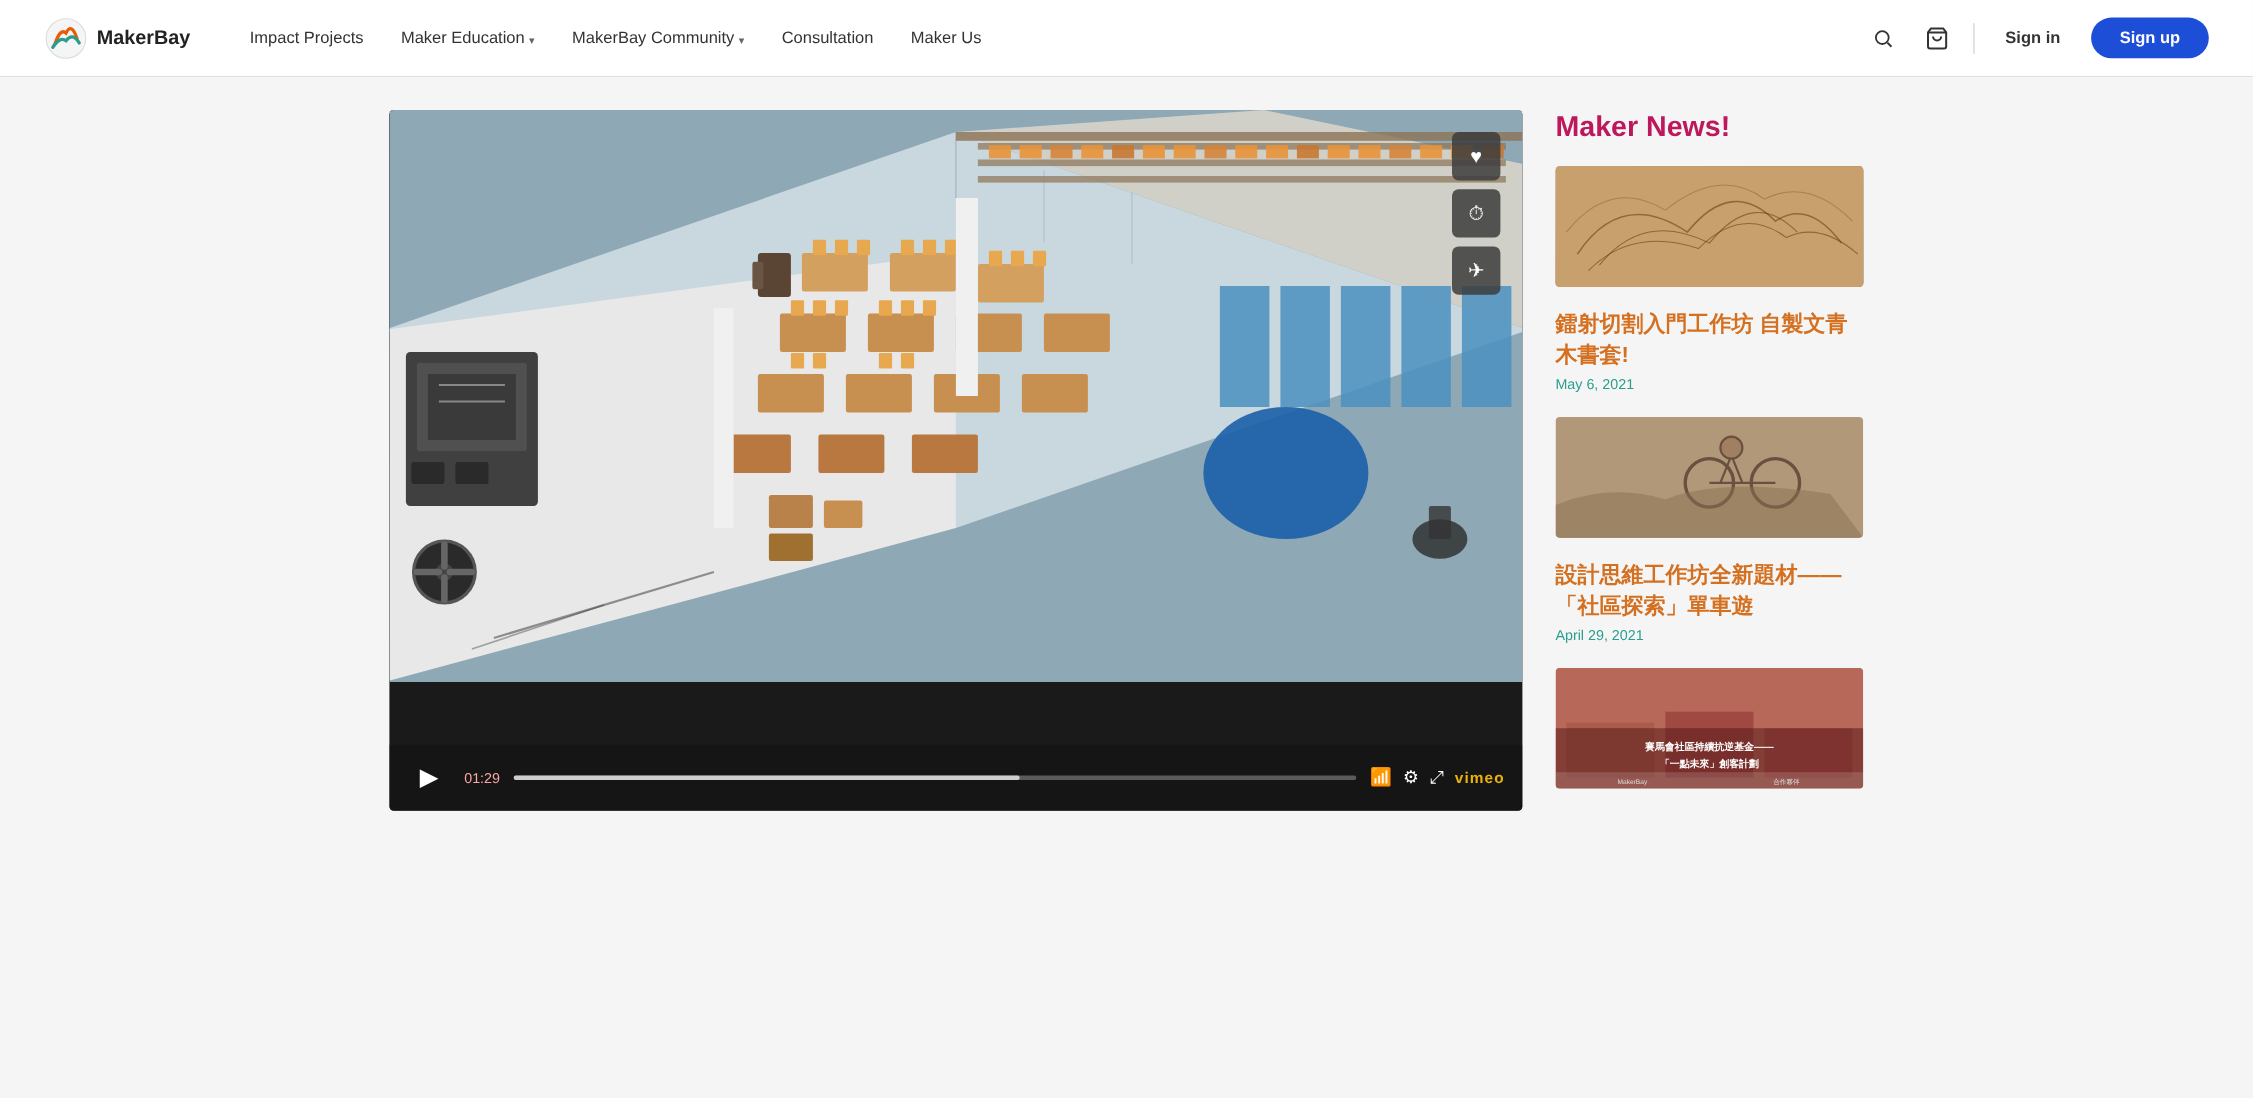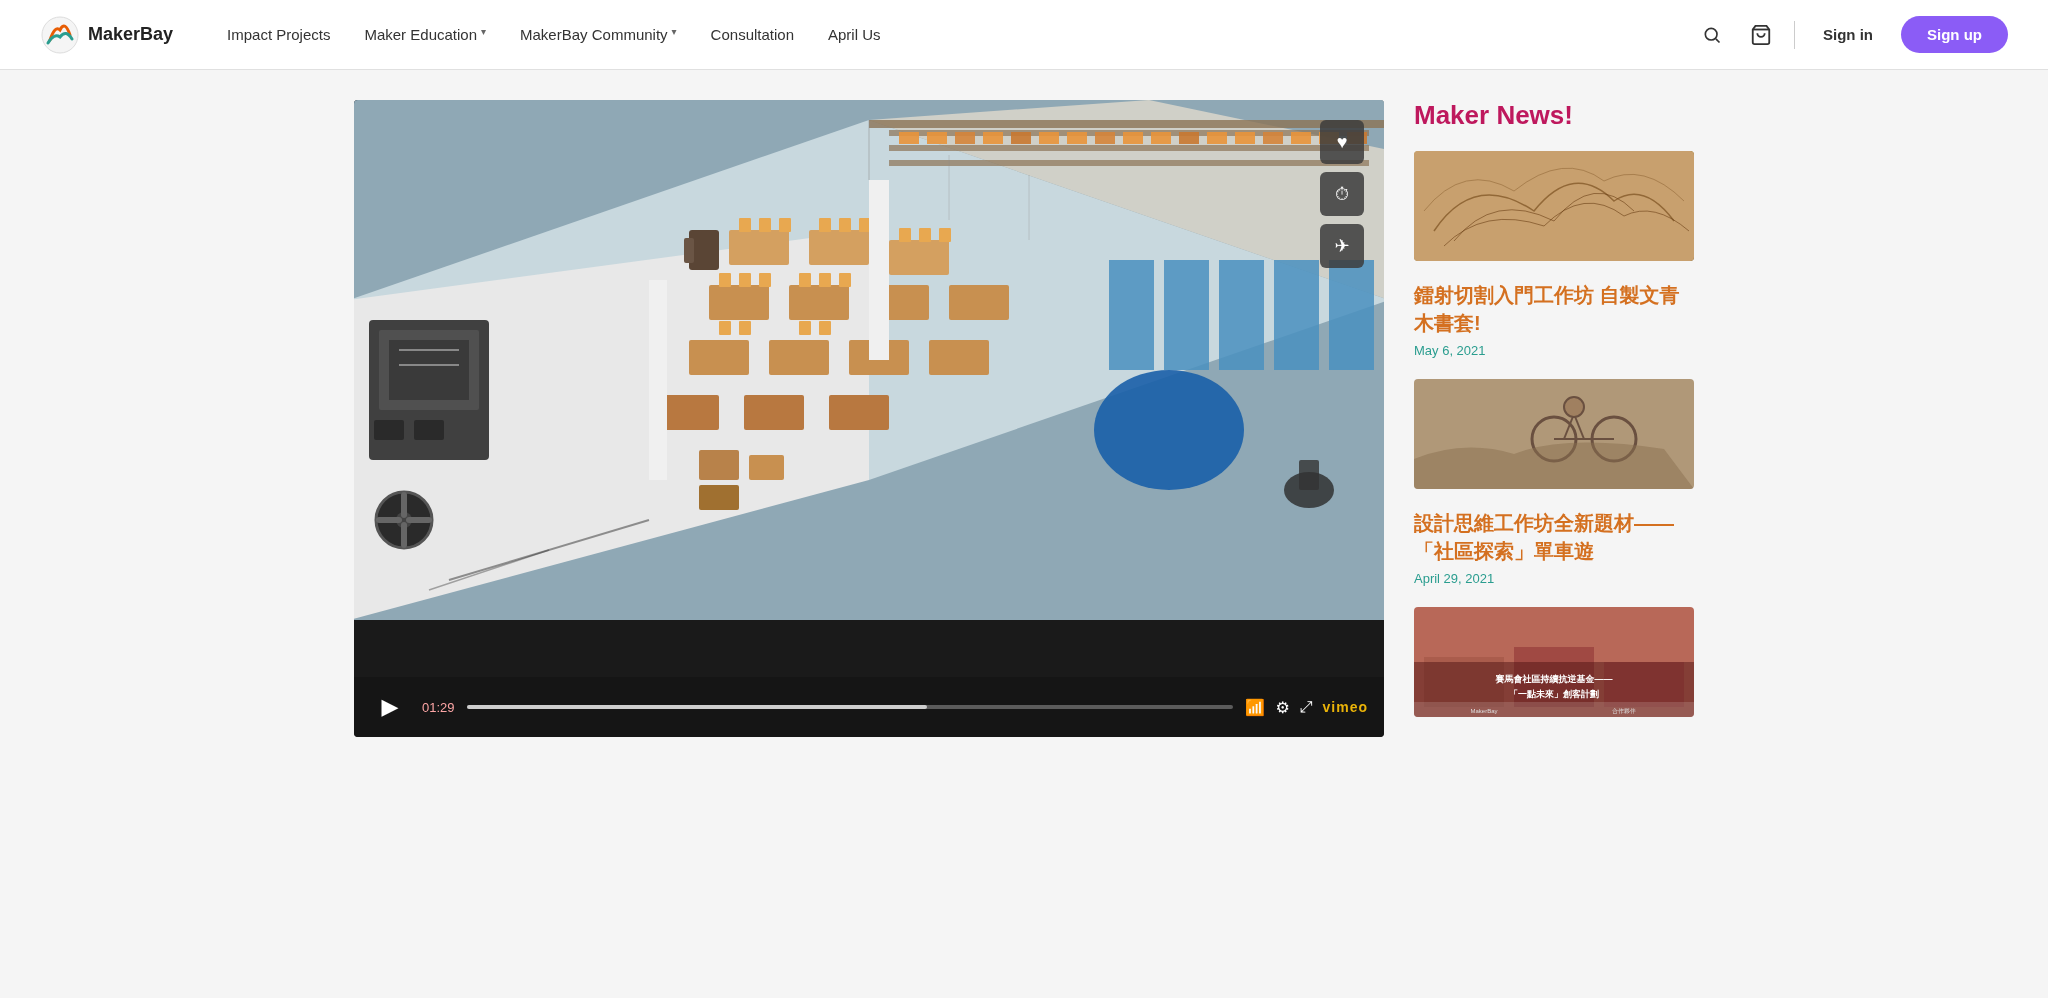--- a/index.html
+++ b/index.html
@@ -33,21 +33,21 @@
       color: #222;
     }
     .nav {
       display: flex;
       align-items: center;
       gap: 6px;
       flex: 1;
     }
     .nav-item {
       display: flex;
-      align-items: flex-start;
+      align-items: flex-end;
       gap: 4px;
       padding: 8px 14px;
       font-size: 15px;
       color: #333;
       cursor: pointer;
       white-space: nowrap;
     }
     .nav-item .chevron {
       font-size: 10px;
       color: #666;
@@ -71,21 +71,21 @@
     .sign-in-btn {
       background: none;
       border: none;
       font-size: 15px;
       color: #333;
       cursor: pointer;
       padding: 8px 12px;
       font-weight: bold;
     }
     .sign-up-btn {
-      background: #8b5cf6;
+      background: #1d4ed8;
       color: #fff;
       border: none;
       border-radius: 25px;
       padding: 10px 26px;
       font-size: 15px;
       font-weight: 600;
       cursor: pointer;
     }
     .divider-v {
       width: 1px;
@@ -264,21 +264,21 @@
       <span class="chevron">▾</span>
     </div>
     <div class="nav-item">
       <span>MakerBay Community</span>
       <span class="chevron">▾</span>
     </div>
     <div class="nav-item">
       <span>Consultation</span>
     </div>
     <div class="nav-item">
-      <span>April Us</span>
+      <span>Maker Us</span>
     </div>
   </nav>
   <div class="header-right">
     <button class="icon-btn">
       <svg width="20" height="20" viewBox="0 0 24 24" fill="none" stroke="currentColor" stroke-width="2">
         <circle cx="11" cy="11" r="7"></circle>
           <line x1="21" y1="21" x2="16.65" y2="16.65"></line>
       </svg>
     </button>
     <button class="icon-btn">

